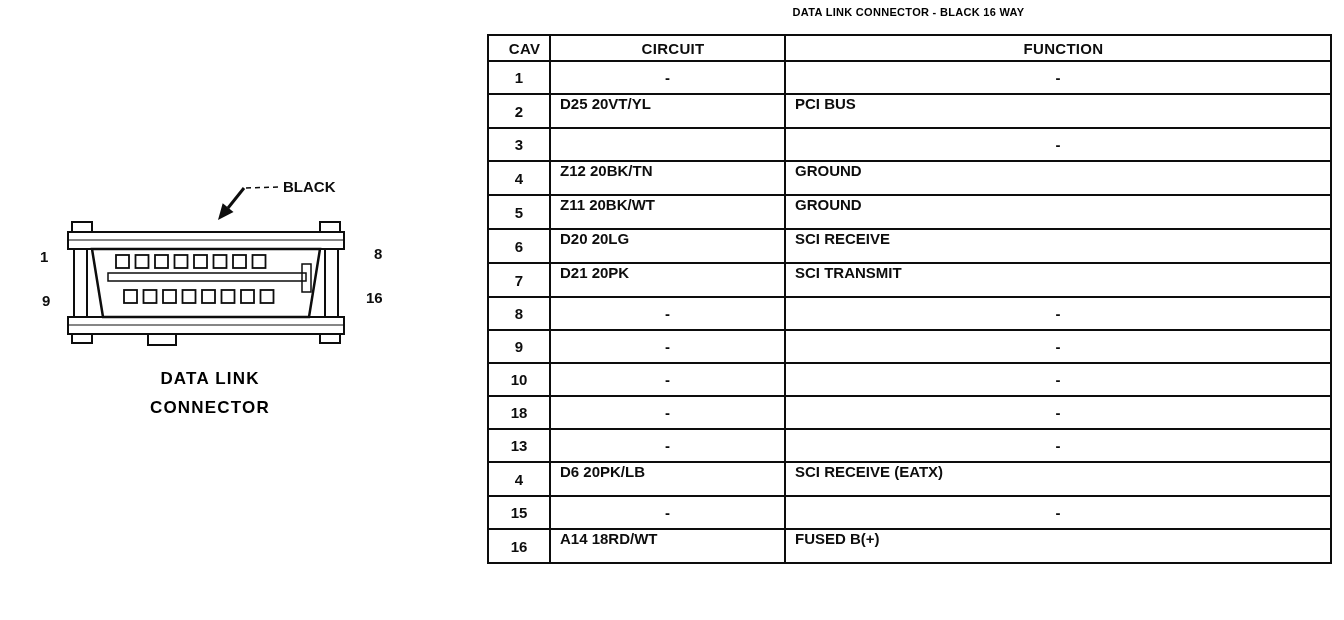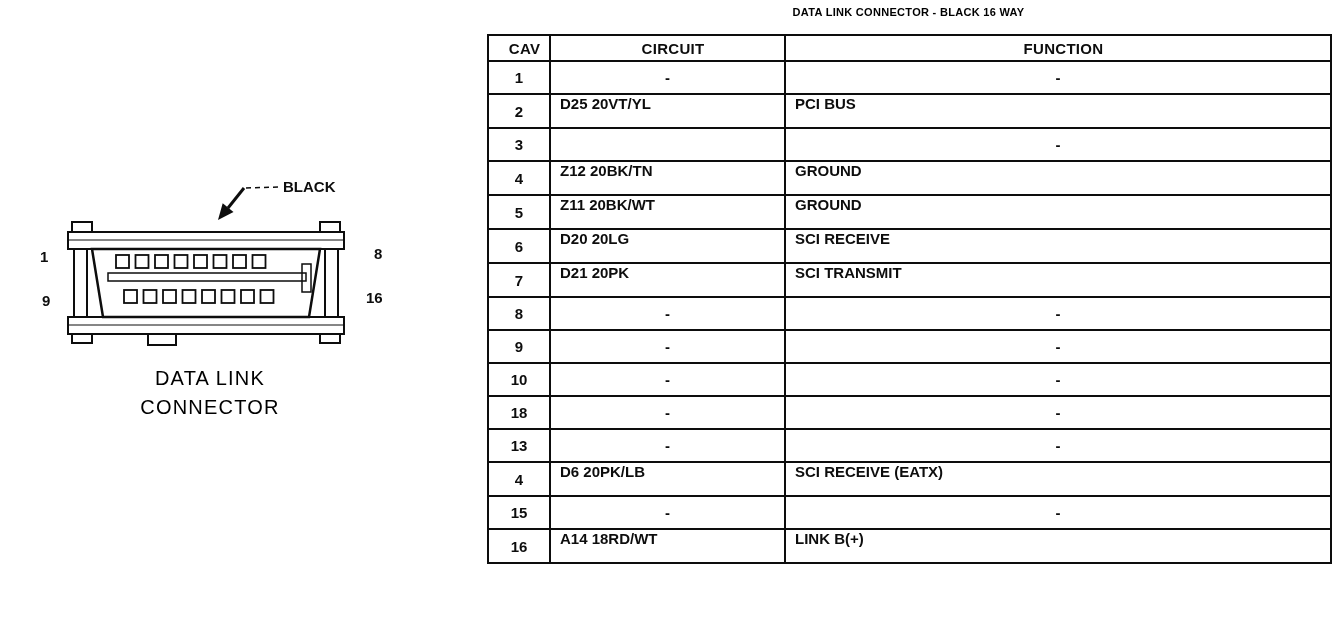--- a/index.html
+++ b/index.html
@@ -71,22 +71,22 @@
     top: 160px;
     width: 380px;
     height: 205px;
   }
   .connector-caption {
     position: absolute;
     left: 95px;
     top: 364px;
     width: 230px;
     text-align: center;
-    font-size: 20px;
-    font-weight: normal;
+    font-size: 17px;
+    font-weight: bold;
     letter-spacing: 1.2px;
     line-height: 29px;
     color: #000;
   }
   .svg-label {
     font-family: "Liberation Sans", sans-serif;
     font-weight: bold;
     font-size: 15px;
     fill: #0d0d0d;
   }
@@ -254,16 +254,16 @@
 
   <tr>
     <td class="cav">15</td>
     <td class="circuit dash">-</td>
     <td class="function dash">-</td>
   </tr>
 
   <tr>
     <td class="cav">16</td>
     <td class="circuit">A14 18RD/WT</td>
-    <td class="function">LINK B(+)</td>
+    <td class="function">FUSED B(+)</td>
   </tr>
 </tbody>
 </table>
 
 </body></html>

